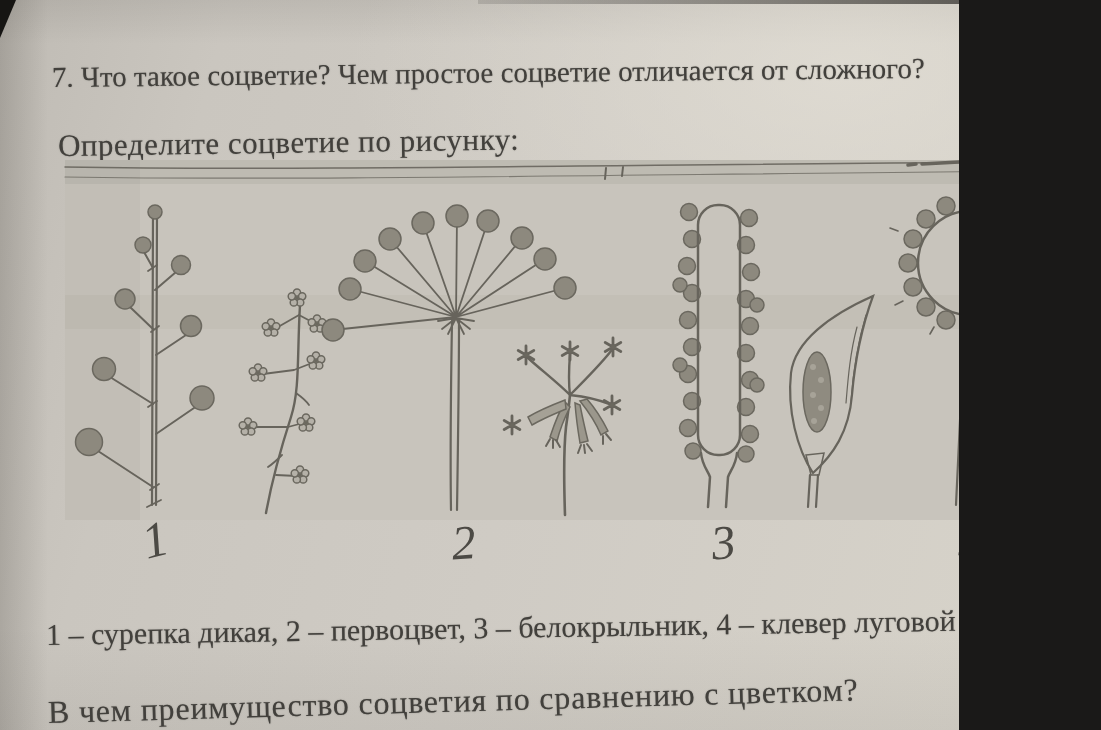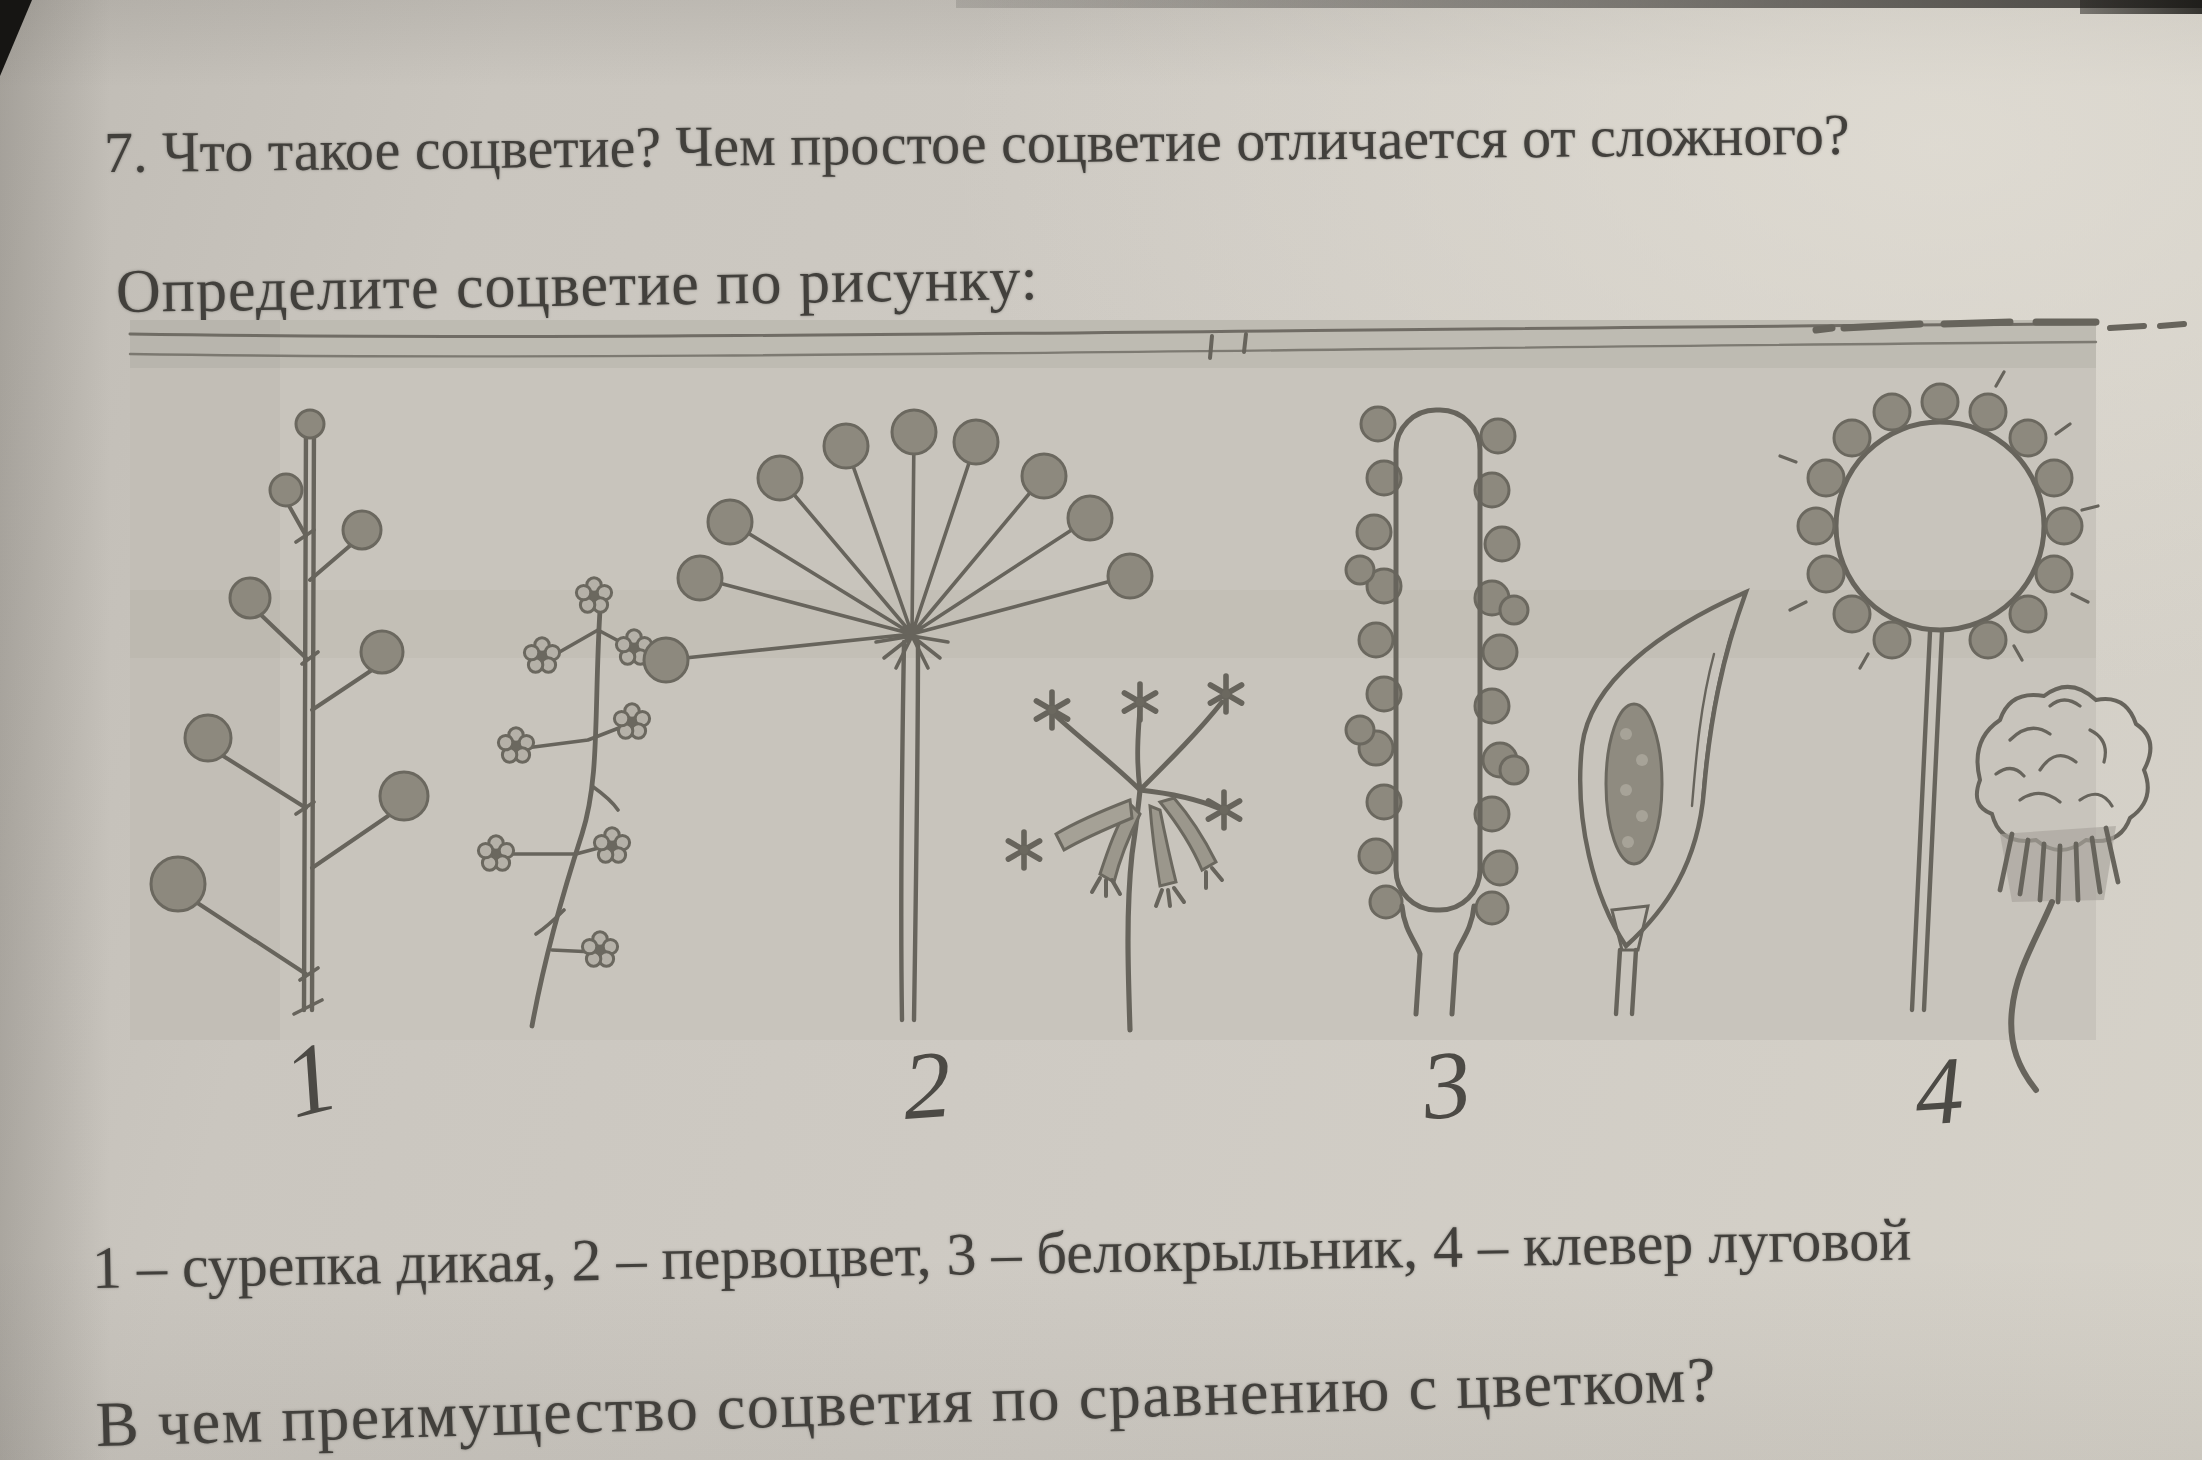--- a/index.html
+++ b/index.html
@@ -1,17 +1,17 @@
 <!DOCTYPE html>
 <html><head>
 <meta charset="utf-8">
 <style>
   html,body{margin:0;padding:0;background:#1a1918;}
   .page{
-    position:relative;width:1101px;height:730px;overflow:hidden;
+    position:relative;width:959px;height:730px;overflow:hidden;
     background:
       radial-gradient(ellipse 900px 500px at 88% 10%, rgba(226,222,213,.75) 0%, rgba(226,222,213,0) 55%),
       linear-gradient(to right, rgba(70,66,60,.22) 0%, rgba(70,66,60,0) 5%),
       linear-gradient(to bottom, rgba(60,57,52,.10) 0%, rgba(60,57,52,0) 6%, rgba(60,57,52,0) 86%, rgba(60,57,52,.07) 100%),
       linear-gradient(105deg, #bfbbb4 0%, #cac6bf 20%, #cfcbc4 55%, #d6d2c9 100%);
     font-family:"Liberation Serif","DejaVu Serif",serif;
     color:#42403c;
   }
   .txt{position:absolute;white-space:nowrap;transform-origin:left center;
        text-shadow:0 0 1.2px rgba(66,64,60,.55);}

